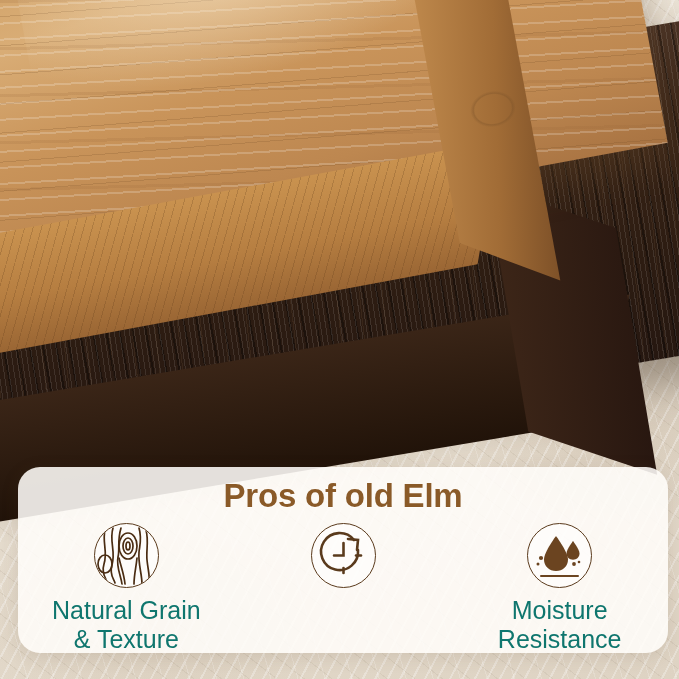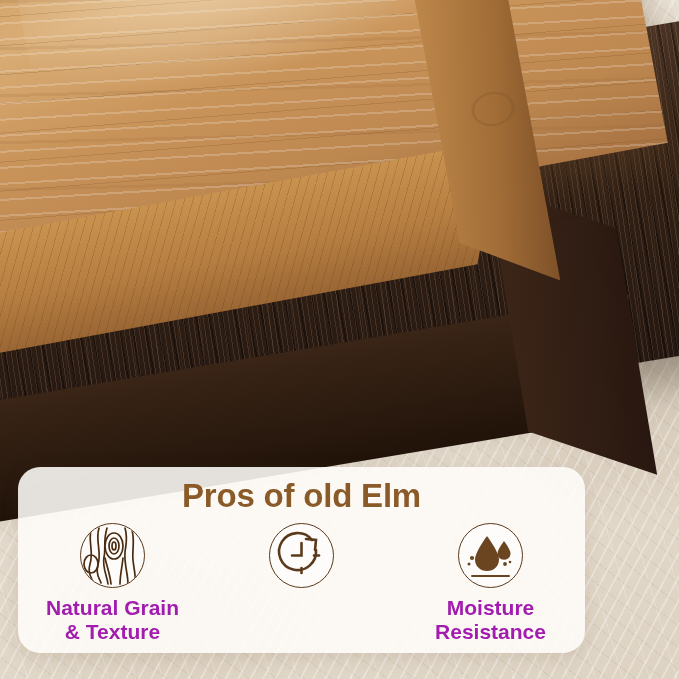--- a/index.html
+++ b/index.html
@@ -96,21 +96,21 @@
     background:linear-gradient(98deg,#c08a4d 0%,#a16c36 60%,#7e5128 100%);
   }
   .knot{
     position:absolute;left:455px;top:78px;width:76px;height:62px;
     transform:rotate(-10deg);
     background:radial-gradient(ellipse 38px 30px at 50% 50%, rgba(120,80,40,0) 48%, rgba(120,80,40,.35) 52%, rgba(120,80,40,0) 60%);
   }
 
   
   .card{
-    position:absolute;left:18px;top:467px;width:567px;height:186px;
+    position:absolute;left:18px;top:467px;width:650px;height:186px;
     border-radius:22px;
     background:rgba(255,253,249,.88);
     box-shadow:0 4px 18px rgba(90,70,50,.13);
   }
   .card-title{
     position:absolute;left:0;right:0;top:10px;
     text-align:center;
     font-size:33px;font-weight:bold;letter-spacing:-.2px;
     color:#8a5a28;
     text-shadow:0 1px 0 rgba(255,255,255,.7);
@@ -125,25 +125,24 @@
   }
   .icon-circle{
     width:63px;height:63px;border-radius:50%;
     border:1.4px solid #5a3a1c;
     background:rgba(255,255,255,.55);
     display:flex;align-items:center;justify-content:center;
     overflow:hidden;
   }
   .feature-label{
     margin-top:8px;
-    font-size:21px;line-height:1.14;
-    color:#a21caf;
+    font-size:25px;line-height:1.14;
+    color:#0f766e;
     text-align:center;
     white-space:pre-line;
-    font-weight:bold;
   }
 </style>
 </head>
 <body>
 
 <div class="stage">
 
   <div class="photo">
     <div class="fabric"></div>
     <div class="fabric-shadow"></div>

